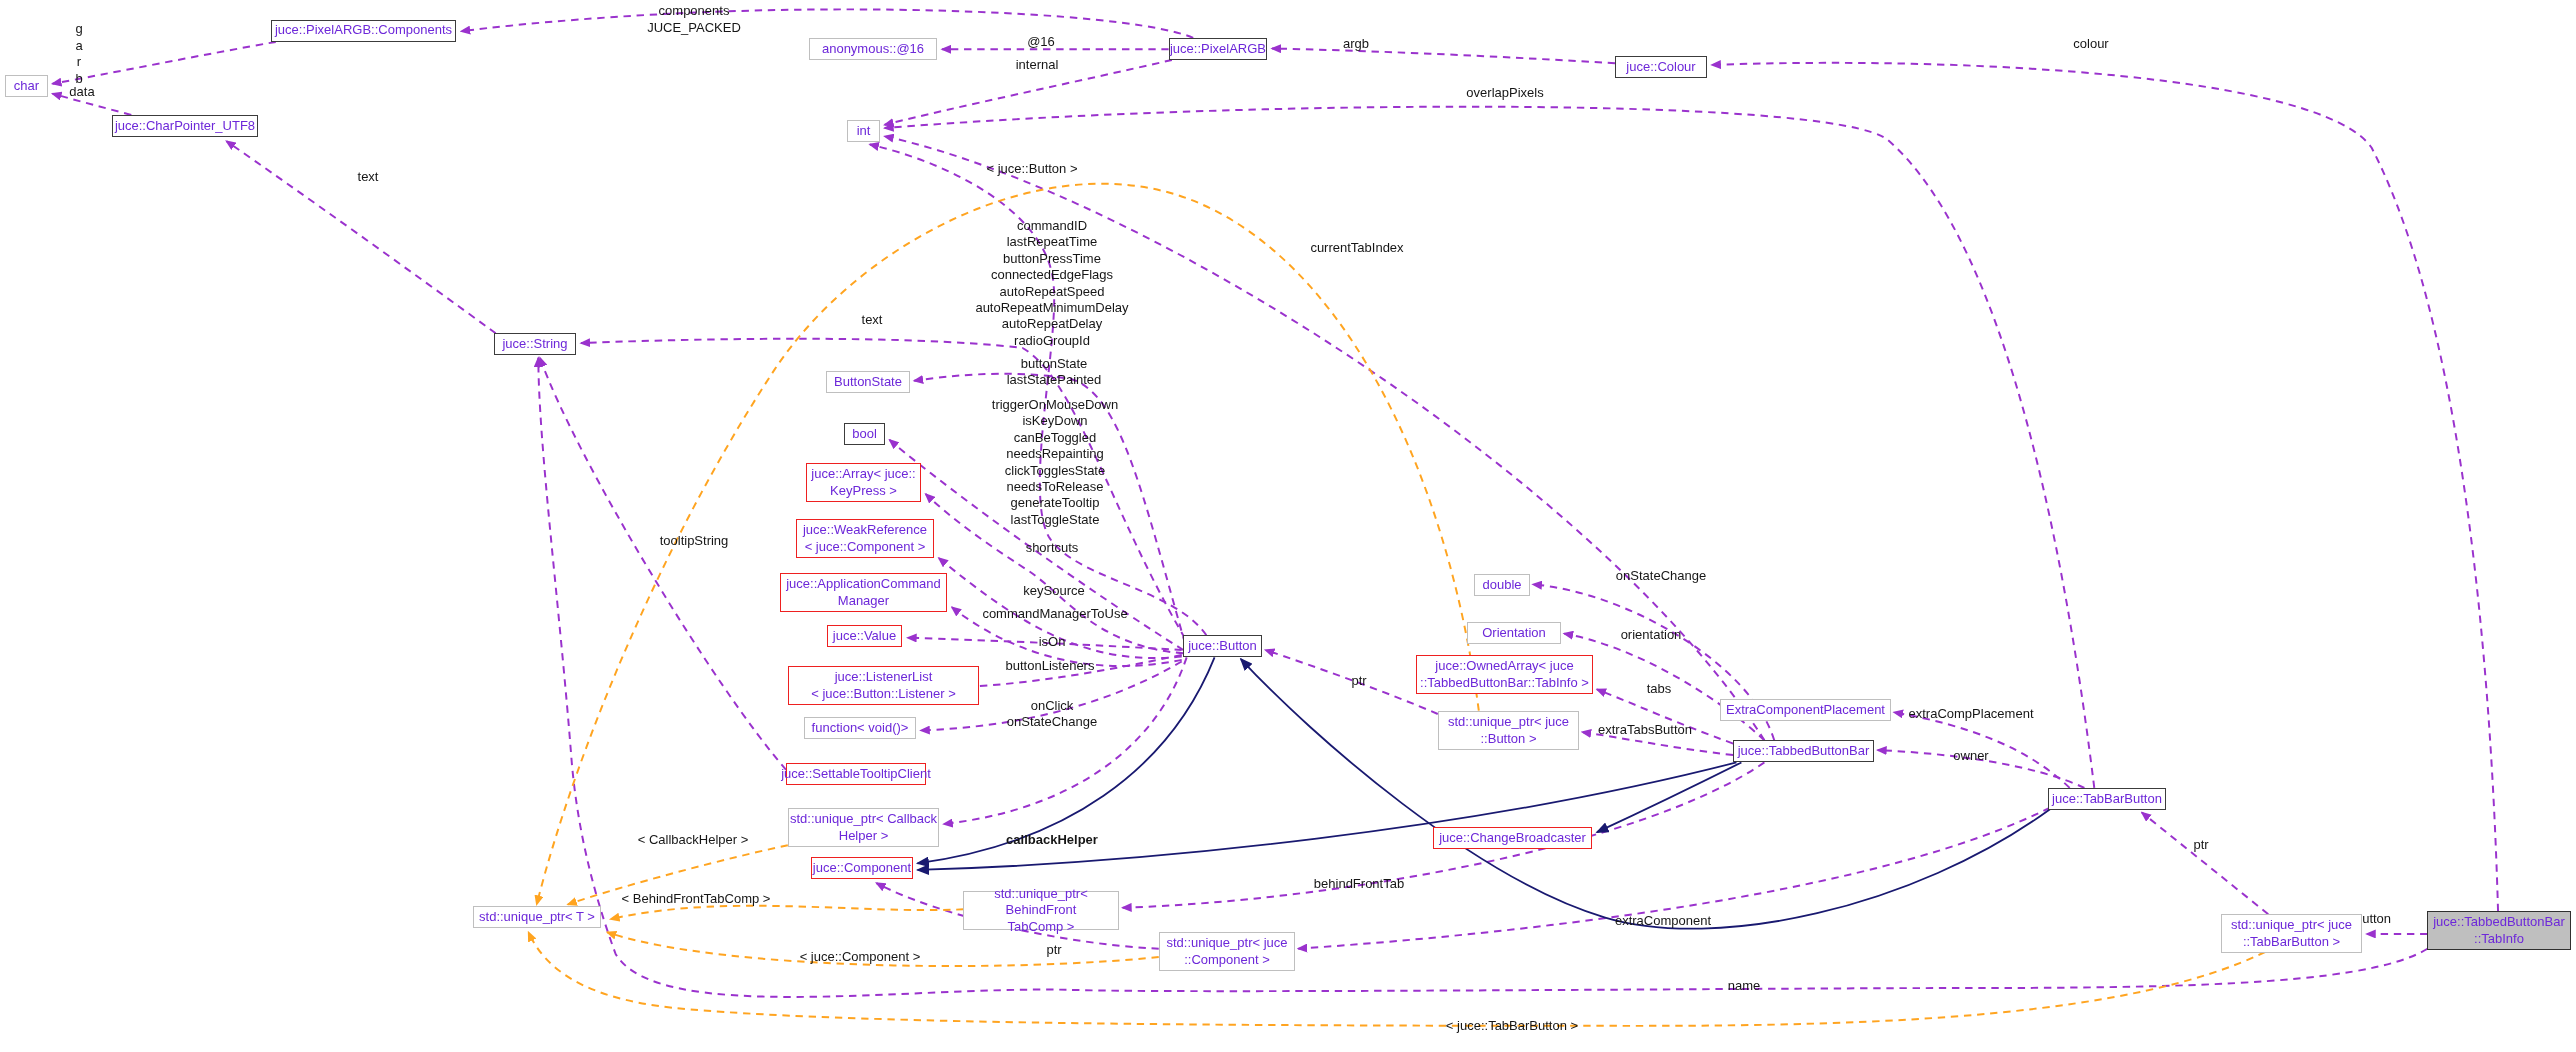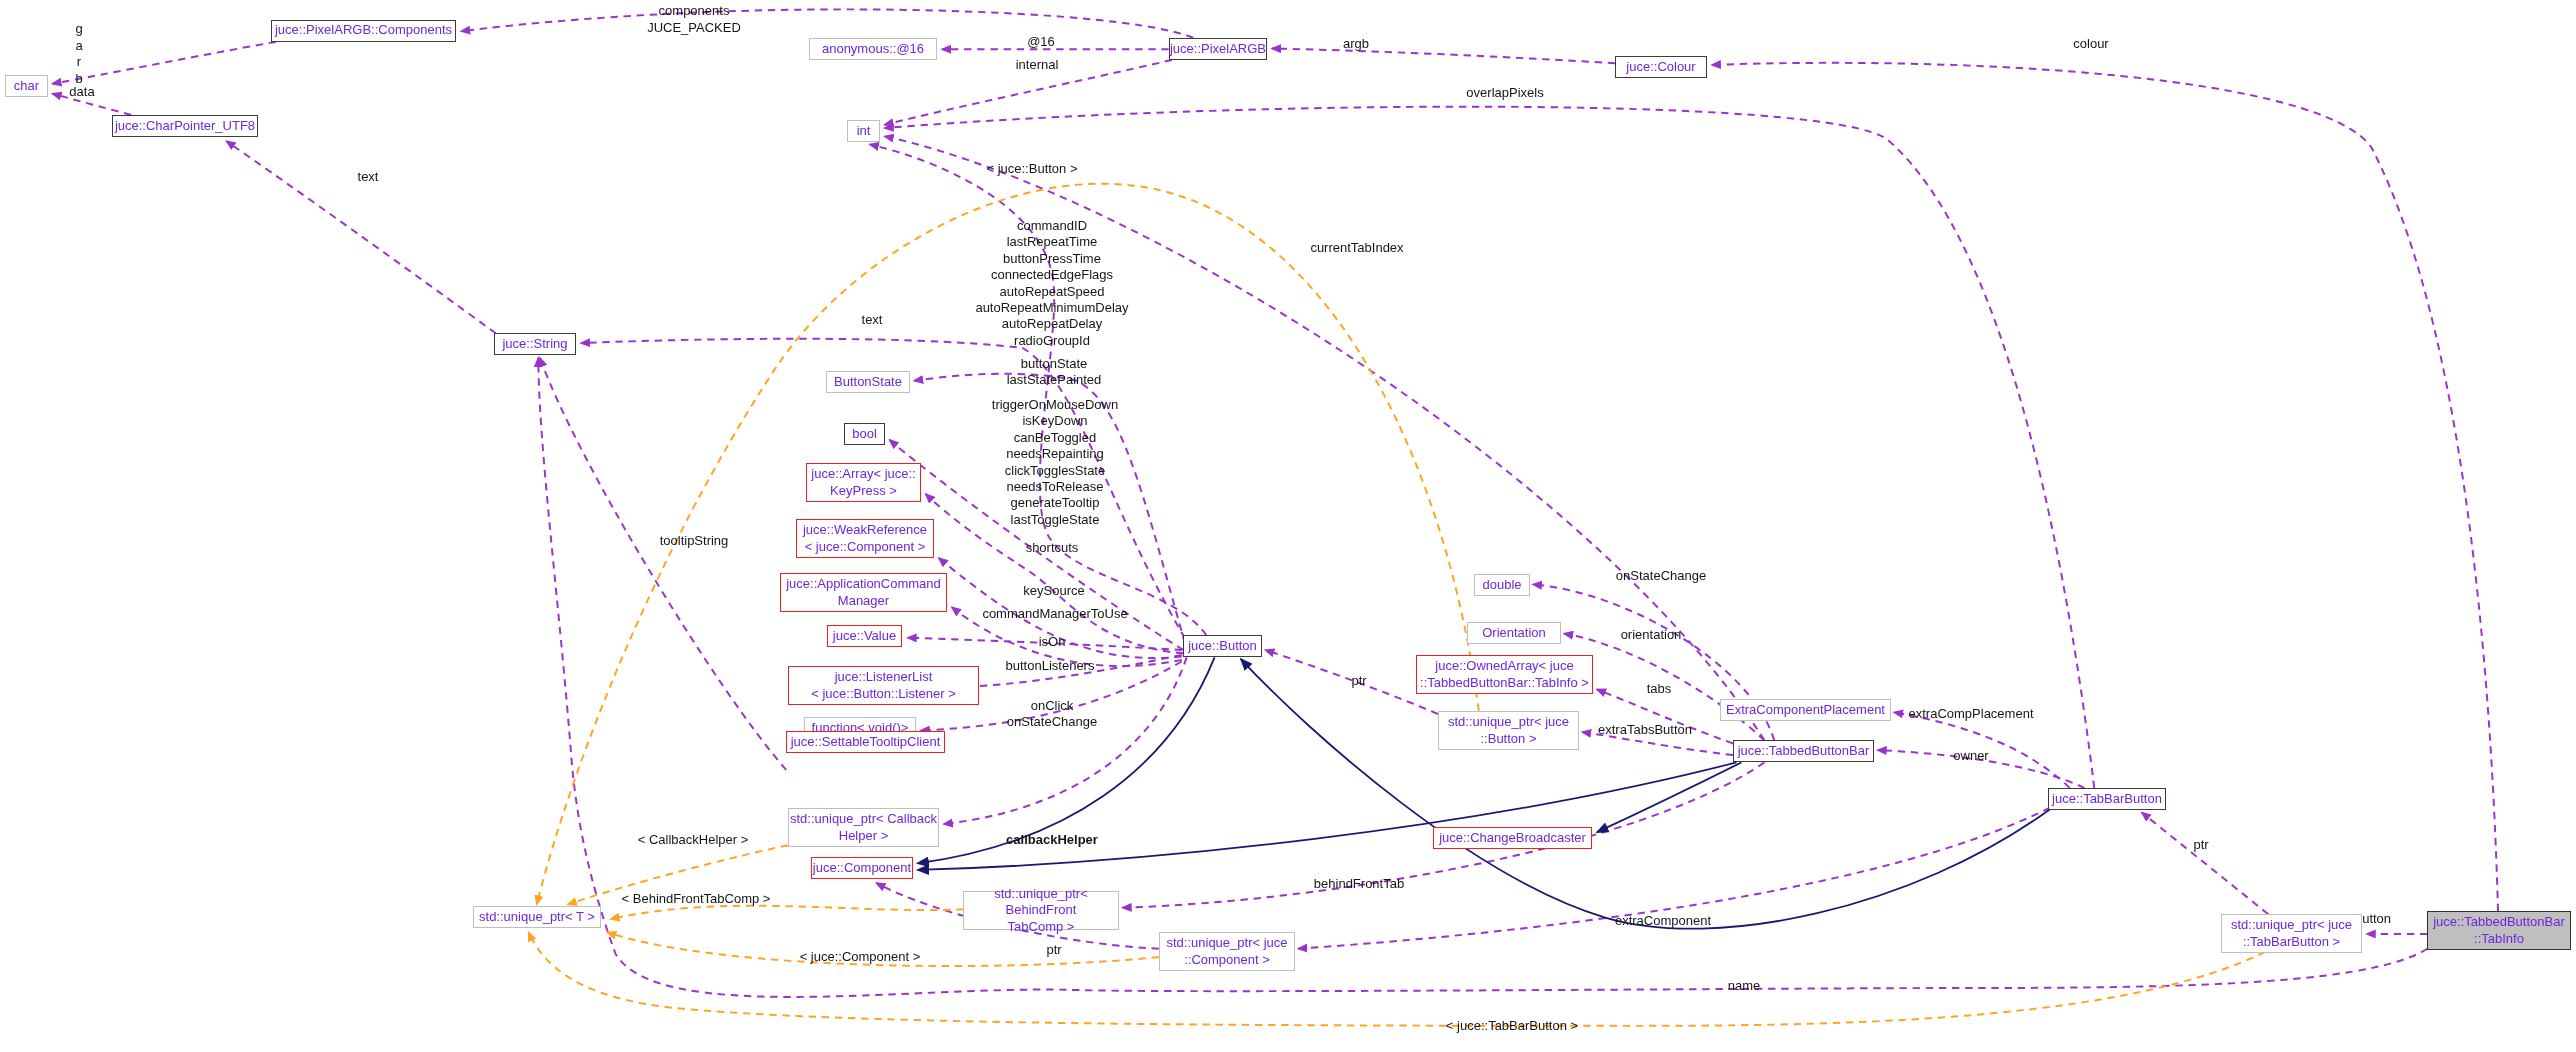--- a/index.html
+++ b/index.html
@@ -98,21 +98,21 @@
       <div class="node red" style="left: 806px; top: 463px; width: 115px; height: 39px;">juce::Array&lt; juce::
 KeyPress &gt;</div>
       <div class="node red" style="left: 796px; top: 519px; width: 138px; height: 39px;">juce::WeakReference
 &lt; juce::Component &gt;</div>
       <div class="node red" style="left: 780px; top: 573px; width: 167px; height: 39px;">juce::ApplicationCommand
 Manager</div>
       <div class="node red" style="left: 827px; top: 625px; width: 75px; height: 22px;">juce::Value</div>
       <div class="node red" style="left: 788px; top: 666px; width: 191px; height: 39px;">juce::ListenerList
 &lt; juce::Button::Listener &gt;</div>
       <div class="node gray" style="left: 804px; top: 717px; width: 112px; height: 22px;">function&lt; void()&gt;</div>
-      <div class="node red" style="left: 786px; top: 731px; width: 159px; height: 22px; text-align: right;">juce::SettableTooltipClient</div>
+      <div class="node red" style="left: 786px; top: 763px; width: 140px; height: 22px; text-align: right;">juce::SettableTooltipClient</div>
       <div class="node gray" style="left: 788px; top: 808px; width: 151px; height: 39px;">std::unique_ptr&lt; Callback
 Helper &gt;</div>
       <div class="node red" style="left: 811px; top: 857px; width: 102px; height: 22px;">juce::Component</div>
       <div class="node gray" style="left: 473px; top: 906px; width: 128px; height: 22px;">std::unique_ptr&lt; T &gt;</div>
       <div class="node gray" style="left: 963px; top: 891px; width: 156px; height: 39px;">std::unique_ptr&lt; BehindFront
 TabComp &gt;</div>
       <div class="node gray" style="left: 1159px; top: 932px; width: 136px; height: 39px;">std::unique_ptr&lt; juce
 ::Component &gt;</div>
       <div class="node black" style="left: 1183px; top: 635px; width: 79px; height: 22px;">juce::Button</div>
       <div class="node red" style="left: 1416px; top: 655px; width: 177px; height: 39px;">juce::OwnedArray&lt; juce

